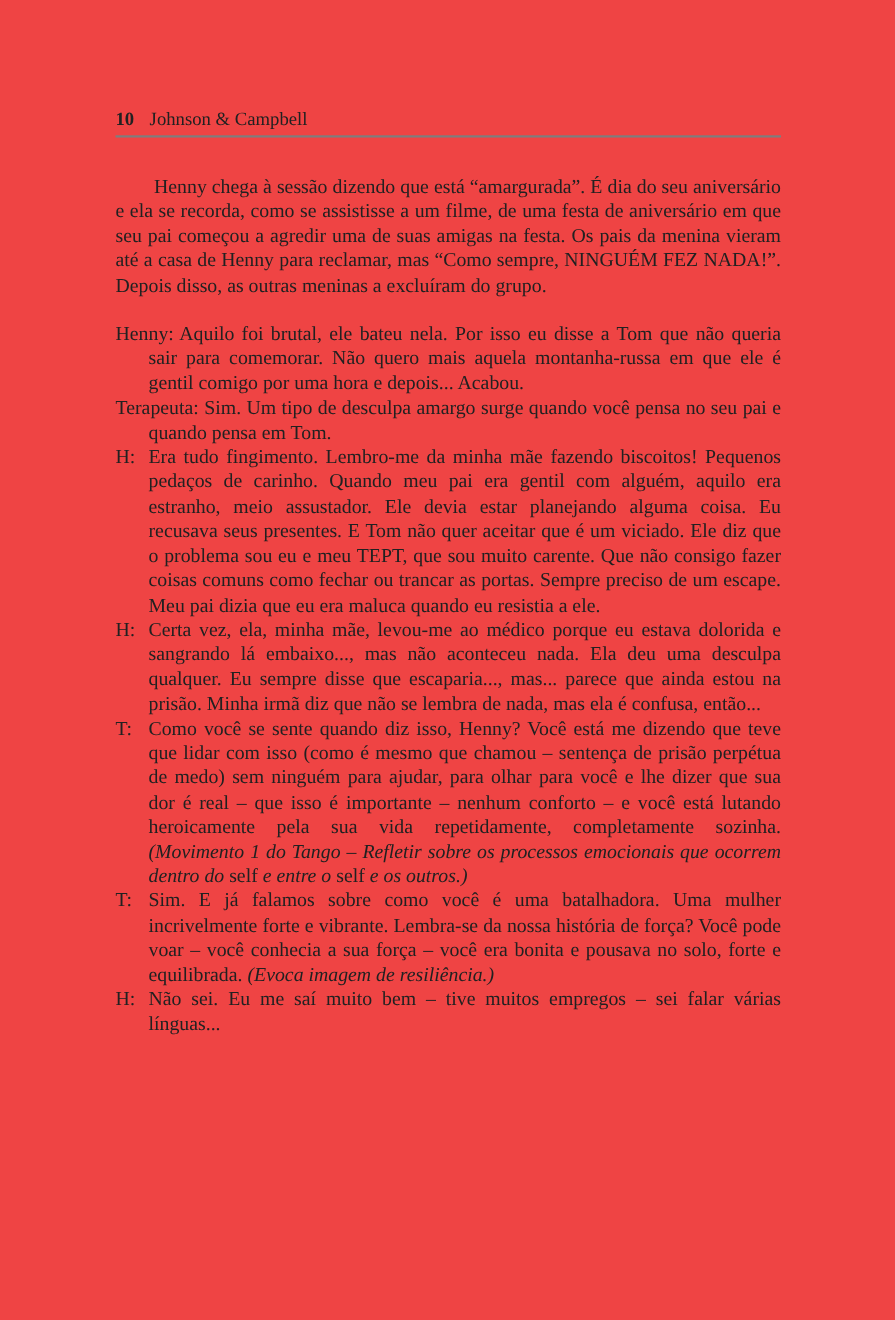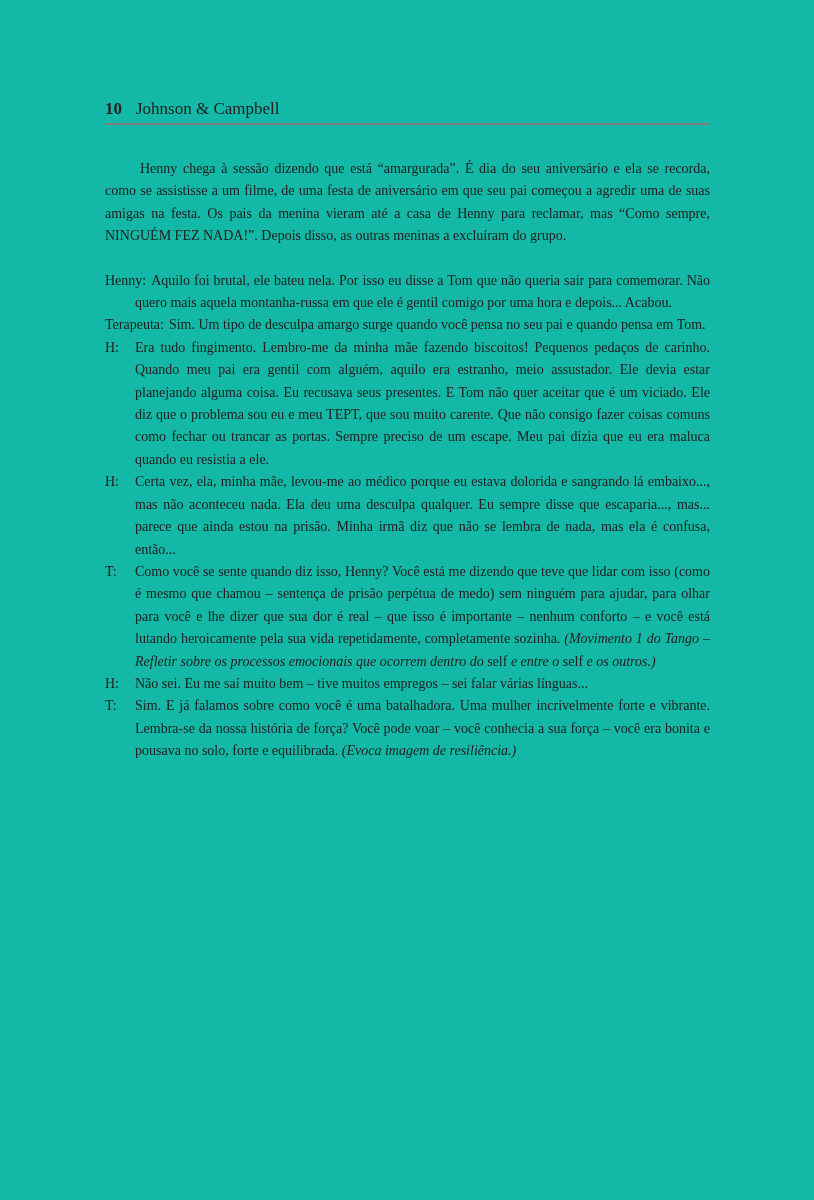--- a/index.html
+++ b/index.html
@@ -2,38 +2,38 @@
 <html lang="pt-BR"><head>
 <meta charset="utf-8">
 <style>
   html, body { margin: 0; padding: 0; background: #ffffff; }
   .page {
     position: relative;
     width: 814px;
     height: 1200px;
     box-sizing: border-box;
     padding: 99px 104px 0 105px;
-    background: #14b8a6;
+    background: #ef4444;
     font-family: "Liberation Serif", serif;
     color: #212121;
     overflow: hidden;
   }
   .header {
     display: flex;
     align-items: baseline;
     gap: 14px;
     font-size: 17px;
     line-height: 20px;
     padding-bottom: 4px;
     border-bottom: 2px solid #7e7e7e;
   }
   .pagenum { font-weight: bold; }
   .main {
     margin-top: 33px;
-    font-size: 14px;
+    font-size: 18px;
     line-height: 22.4px;
     text-align: justify;
     hyphens: auto;
     -webkit-hyphens: auto;
   }
   .intro { margin: 0; text-indent: 35px; }
   .dialogue { margin-top: 22px; }
   .entry { margin: 0; padding-left: 30px; text-indent: -30px; }
   .spk { font-weight: normal; margin-right: 5px; }
   .spk.short {
@@ -61,20 +61,20 @@
 
   <p class="entry"><span class="spk">Terapeuta:</span><span class="body"><span class="seg">Sim. Um tipo de desculpa amargo surge quando você pensa no seu pai e quando pensa em Tom.</span></span></p>
 
   <p class="entry"><span class="spk short">H:</span><span class="body"><span class="seg">Era tudo fingimento. Lembro-me da minha mãe fazendo biscoitos! Pequenos pedaços de carinho. Quando meu pai era gentil com alguém, aquilo era estranho, meio assustador. Ele devia estar planejando alguma coisa. Eu recusava seus presentes. E Tom não quer aceitar que é um viciado. Ele diz que o problema sou eu e meu TEPT, que sou muito carente. Que não consigo fazer coisas comuns como fechar ou trancar as portas. Sempre preciso de um escape. Meu pai dizia que eu era maluca quando eu resistia a ele.</span></span></p>
 
 
   <p class="entry"><span class="spk short">H:</span><span class="body"><span class="seg">Certa vez, ela, minha mãe, levou-me ao médico porque eu estava dolorida e sangrando lá embaixo..., mas não aconteceu nada. Ela deu uma desculpa qualquer. Eu sempre disse que escaparia..., mas... parece que ainda estou na prisão. Minha irmã diz que não se lembra de nada, mas ela é confusa, então...</span></span></p>
 
   <p class="entry"><span class="spk short">T:</span><span class="body"><span class="seg">Como você se sente quando diz isso, Henny? Você está me dizendo que teve que lidar com isso (como é mesmo que chamou – sentença de prisão perpétua de medo) sem ninguém para ajudar, para olhar para você e lhe dizer que sua dor é real – que isso é importante – nenhum conforto – e você está lutando heroicamente pela sua vida repetidamente, completamente sozinha. </span><span class="seg it">(Movimento 1 do Tango – Refletir sobre os processos emocionais que ocorrem dentro do </span><span class="seg">self</span><span class="seg it"> e entre o </span><span class="seg">self</span><span class="seg it"> e os outros.)</span></span></p>
 
+  <p class="entry"><span class="spk short">T:</span><span class="body"><span class="seg">Sim. E já falamos sobre como você é uma batalhadora. Uma mulher incrivelmente forte e vibrante. Lembra-se da nossa história de força? Você pode voar – você conhecia a sua força – você era bonita e pousava no solo, forte e equilibrada. </span><span class="seg it">(Evoca imagem de resiliência.)</span></span></p>
+
   <p class="entry"><span class="spk short">H:</span><span class="body"><span class="seg">Não sei. Eu me saí muito bem – tive muitos empregos – sei falar várias línguas...</span></span></p>
-
-  <p class="entry"><span class="spk short">T:</span><span class="body"><span class="seg">Sim. E já falamos sobre como você é uma batalhadora. Uma mulher incrivelmente forte e vibrante. Lembra-se da nossa história de força? Você pode voar – você conhecia a sua força – você era bonita e pousava no solo, forte e equilibrada. </span><span class="seg it">(Evoca imagem de resiliência.)</span></span></p>
 
 </div>
   </div>
 
 </div>
 
 </body></html>

